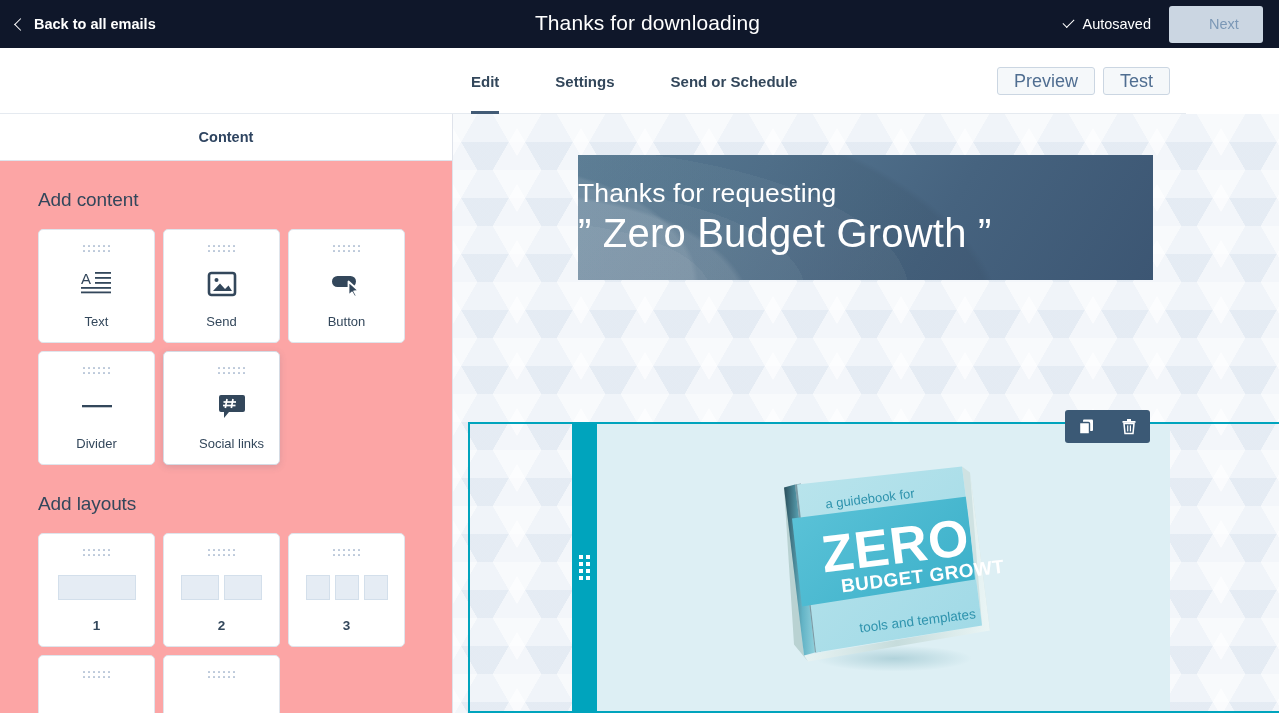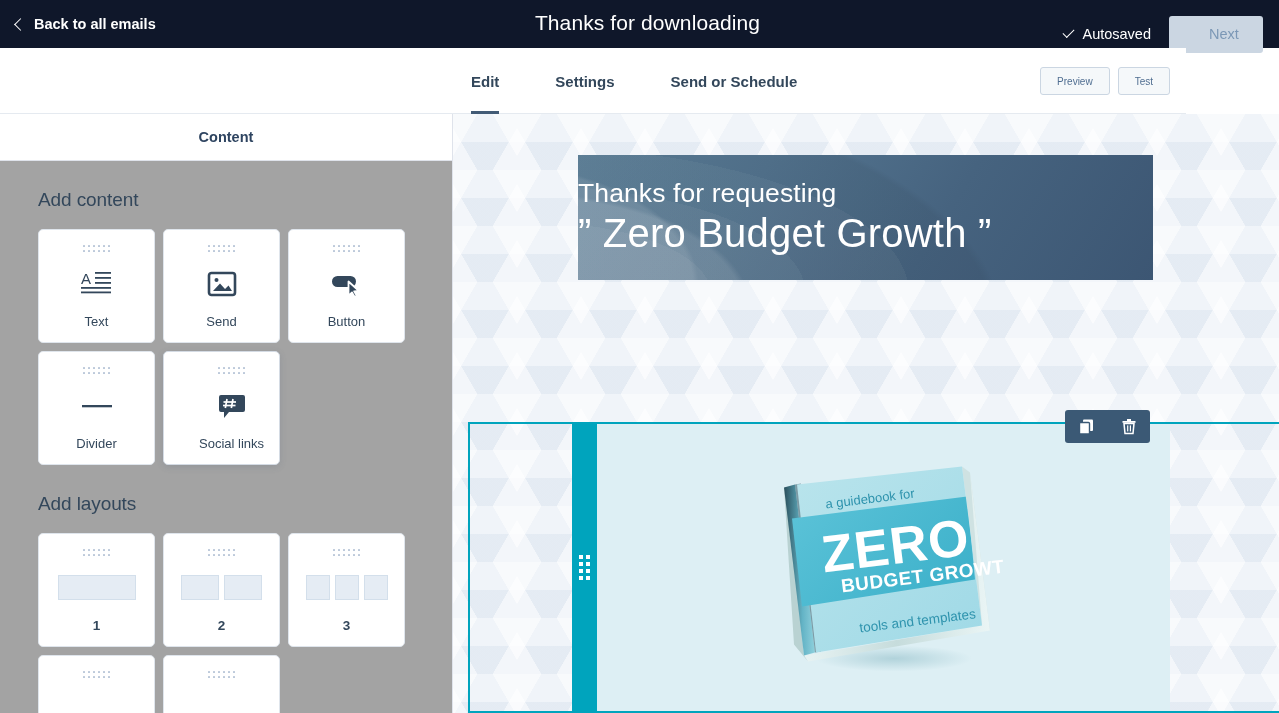--- a/index.html
+++ b/index.html
@@ -30,21 +30,21 @@
   }
   .topbar-title {
     position: absolute; left: 16px; right: 0; top: 0;
     height: 48px; line-height: 46px;
     text-align: center; color: #ffffff;
     font-size: 21px; font-weight: 400; letter-spacing: .1px;
     pointer-events: none;
   }
   .topbar-right {
     position: absolute; right: 16px; top: 0; height: 48px;
-    display: flex; align-items: center; gap: 18px; margin-top: 10px;
+    display: flex; align-items: center; gap: 18px;
   }
   .autosaved {
     display: flex; align-items: center; gap: 8px;
     color: #ffffff; font-size: 14.5px; font-weight: 400;
     white-space: nowrap;
   }
   .check-mark {
     display: inline-block; width: 11px; height: 6px;
     border-left: 1.7px solid #ffffff; border-bottom: 1.7px solid #ffffff;
     transform: rotate(-45deg); position: relative; top: -2px;
@@ -78,29 +78,29 @@
     content: ""; position: absolute; left: 0; right: 0; bottom: 0;
     height: 3px; background: #425b76;
   }
   .tabbar-right {
     position: absolute; right: 16px; top: 0; height: 66px;
     display: flex; align-items: center; gap: 8px;
   }
   .ghost-btn {
     height: 28px; padding: 0 16px;
     background: #f5f8fa; border: 1px solid #cbd6e2; border-radius: 3px;
-    color: #506e91; font-size: 10px; font-weight: 500;
+    color: #506e91; font-size: 18px; font-weight: 500;
     font-family: inherit; cursor: pointer;
   }
 
   
   .sidebar {
     position: absolute; top: 114px; left: 0;
     width: 453px; height: 599px;
-    background: #a3a3a3;
+    background: #fca5a5;
     border-right: 1px solid #dfe3eb;
     overflow: hidden;
   }
   .side-tabs {
     display: flex; height: 47px; border-bottom: 1px solid #dfe3eb;
   }
   .side-tab {
     flex: 1; display: flex; align-items: center; justify-content: center;
     font-size: 14.5px; font-weight: 600; color: #33475b;
     cursor: pointer; border-bottom: 1px solid #dfe3eb;

